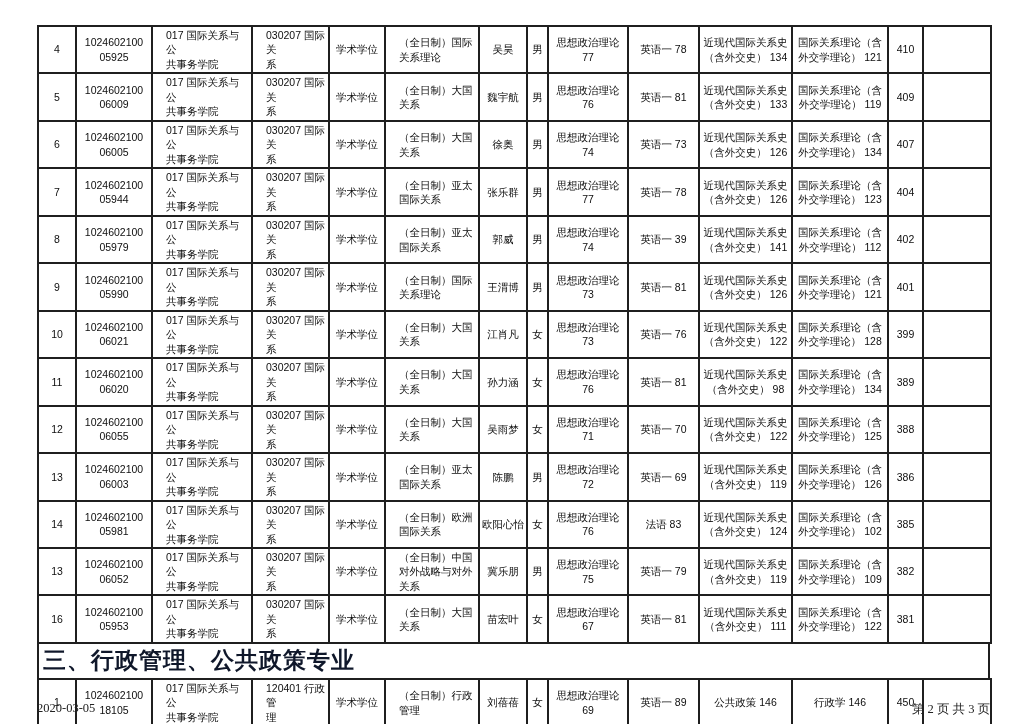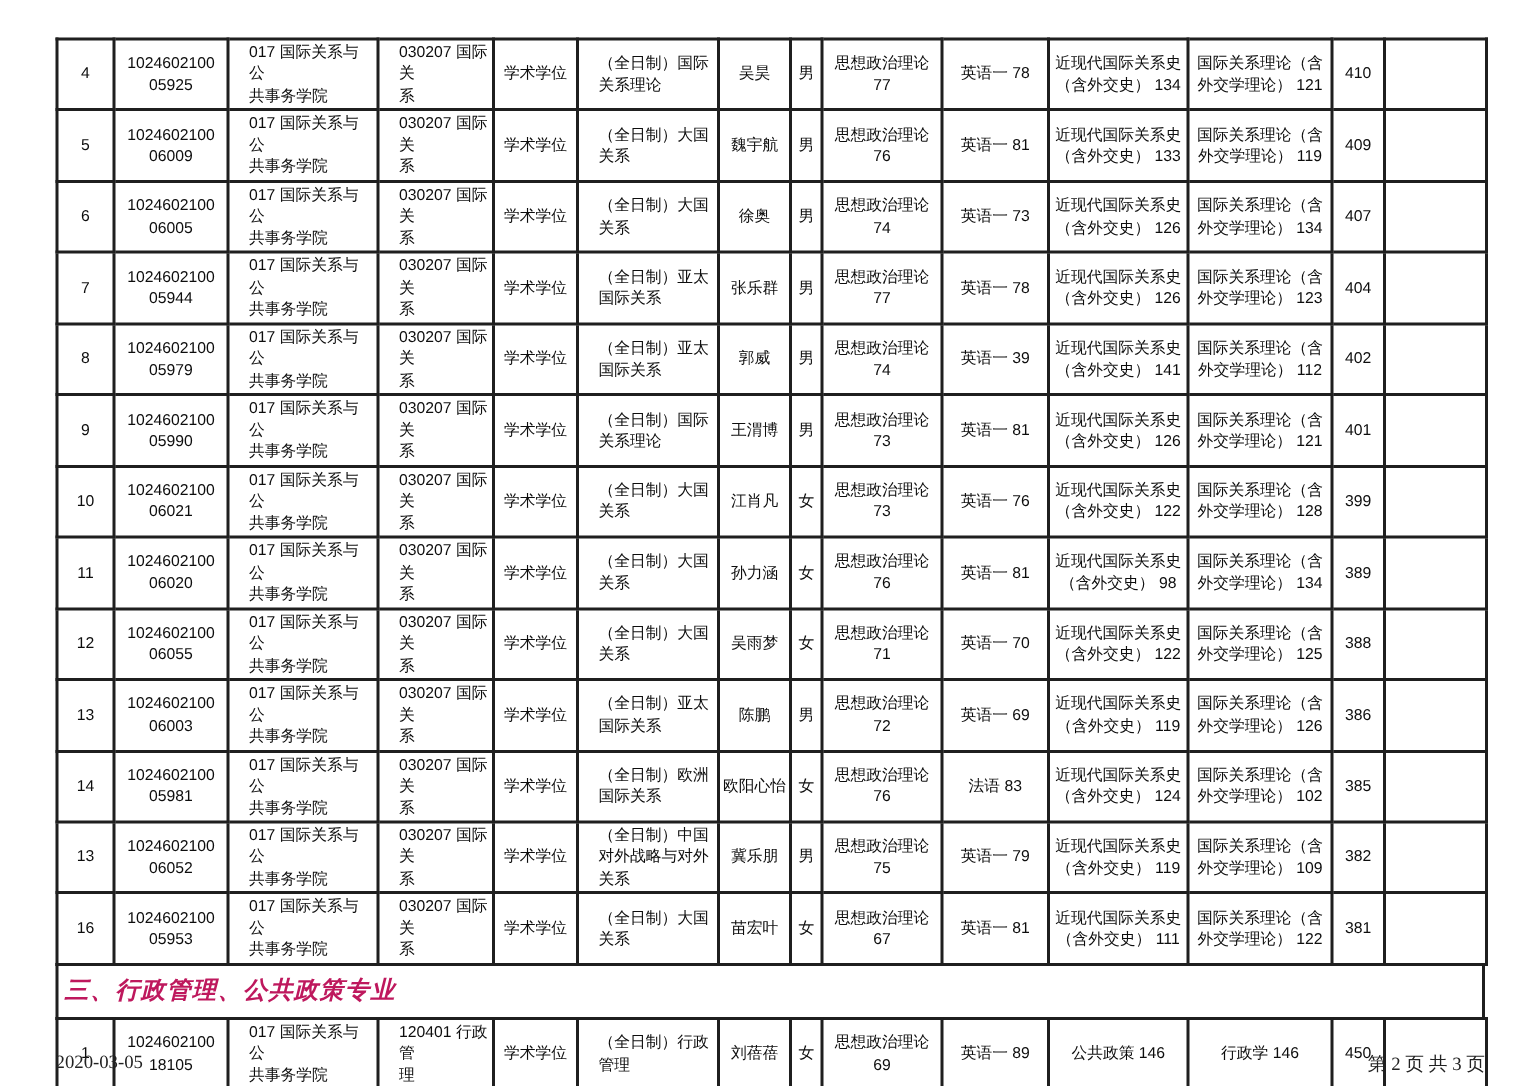--- a/index.html
+++ b/index.html
@@ -6,21 +6,21 @@
   body{width:1024px;height:724px;position:relative;font-family:"Liberation Sans",sans-serif;color:#111;overflow:hidden;}
   .sheet{position:absolute;left:37px;top:25px;width:953px;}
   table{border-collapse:collapse;table-layout:fixed;width:953px;}
   td,th{border:2px solid #1f1f1f;text-align:center;vertical-align:middle;
         font-size:10.5px;line-height:1.38;padding:1px 2px;white-space:pre-line;
         font-weight:normal;color:#0d0d0d;}
   #table1 td{height:38px;}
   td.ta-l{text-align:left;padding-left:13px;}
   .section-title{border:2px solid #1f1f1f;margin-top:-2px;height:34px;display:flex;
         align-items:center;font-family:"Liberation Serif",serif;font-weight:bold;
-        font-size:16px;letter-spacing:1px;padding-left:4px;color:#be185d;font-style:italic;}
+        font-size:23px;letter-spacing:1px;padding-left:4px;color:#0f172a;}
   #table2{margin-top:-2px;}
   #table2 th{height:54px;font-weight:bold;font-size:11px;}
   #table2 th.th-serif{font-family:"Liberation Serif",serif;font-weight:normal;font-size:11.5px;}
   #table2 td{height:42px;}
   .footer{position:absolute;top:701px;left:37px;width:953px;display:flex;
         justify-content:space-between;font-family:"Liberation Serif",serif;
         font-size:12.5px;color:#222;}
 </style>
 </head>
 <body>

